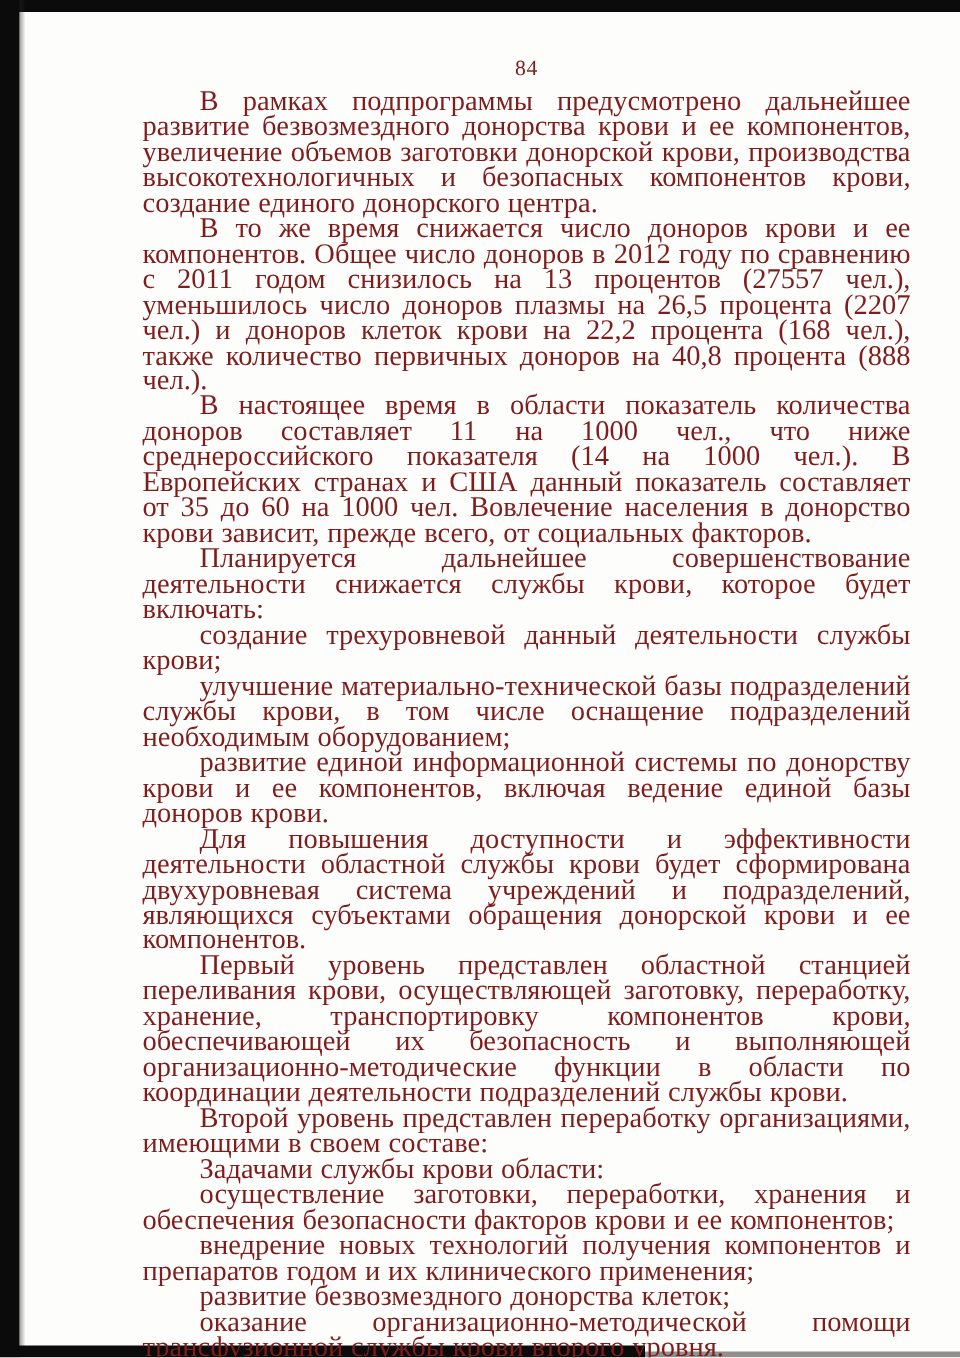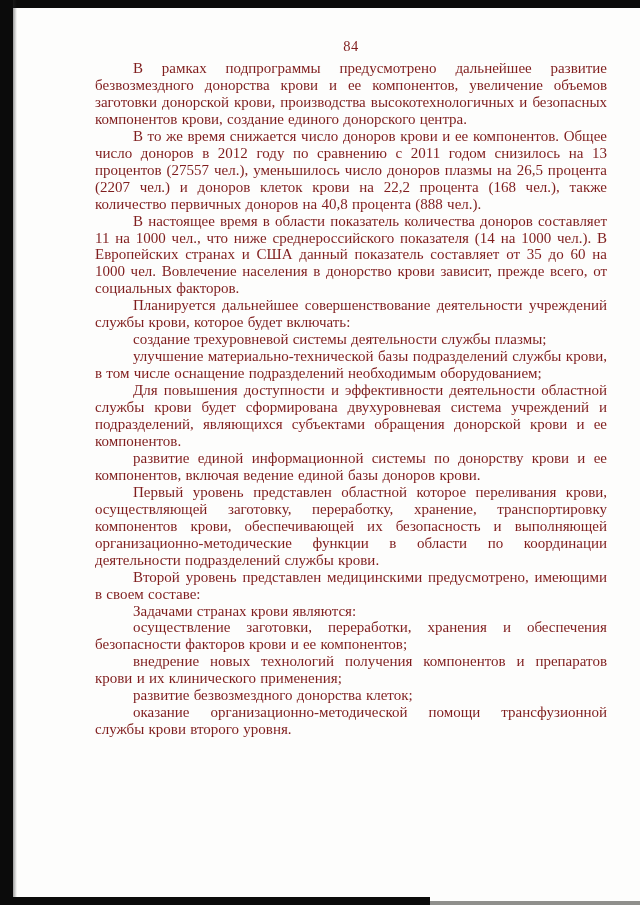--- a/index.html
+++ b/index.html
@@ -60,46 +60,46 @@
   .content {
     position: absolute;
     top: 60px;
     left: 95px;
     width: 512px;
   }
   .content p {
     margin: 0;
     text-align: justify;
     text-indent: 38px;
-    font-size: 15px;
+    font-size: 19px;
     line-height: 16.95px;
     word-spacing: .5px;
   }
 </style>
 </head>
 <body>
 
 <div class="scan">
   <div class="edge-top"></div>
   <div class="edge-left"></div>
   <div class="edge-bottom-thin"></div>
   <div class="edge-bottom-black"></div>
 
   <div class="page-number">84</div>
 
   <div class="content">
     <p>В рамках подпрограммы предусмотрено дальнейшее развитие безвозмездного донорства крови и ее компонентов, увеличение объемов заготовки донорской крови, производства высокотехнологичных и безопасных компонентов крови, создание единого донорского центра.</p>
     <p>В то же время снижается число доноров крови и ее компонентов. Общее число доноров в 2012 году по сравнению с 2011 годом снизилось на 13 процентов (27557 чел.), уменьшилось число доноров плазмы на 26,5 процента (2207 чел.) и доноров клеток крови на 22,2 процента (168 чел.), также количество первичных доноров на 40,8 процента (888 чел.).</p>
     <p>В настоящее время в области показатель количества доноров составляет 11 на 1000 чел., что ниже среднероссийского показателя (14 на 1000 чел.). В Европейских странах и США данный показатель составляет от 35 до 60 на 1000 чел. Вовлечение населения в донорство крови зависит, прежде всего, от социальных факторов.</p>
-    <p>Планируется дальнейшее совершенствование деятельности учреждений службы крови, которое будет включать:</p>
-    <p>создание трехуровневой системы деятельности службы плазмы;</p>
+    <p>Планируется дальнейшее совершенствование деятельности снижается службы крови, которое будет включать:</p>
+    <p>создание трехуровневой данный деятельности службы крови;</p>
     <p>улучшение материально-технической базы подразделений службы крови, в том числе оснащение подразделений необходимым оборудованием;</p>
+    <p>развитие единой информационной системы по донорству крови и ее компонентов, включая ведение единой базы доноров крови.</p>
     <p>Для повышения доступности и эффективности деятельности областной службы крови будет сформирована двухуровневая система учреждений и подразделений, являющихся субъектами обращения донорской крови и ее компонентов.</p>
-    <p>развитие единой информационной системы по донорству крови и ее компонентов, включая ведение единой базы доноров крови.</p>
-    <p>Первый уровень представлен областной которое переливания крови, осуществляющей заготовку, переработку, хранение, транспортировку компонентов крови, обеспечивающей их безопасность и выполняющей организационно-методические функции в области по координации деятельности подразделений службы крови.</p>
-    <p>Второй уровень представлен медицинскими предусмотрено, имеющими в своем составе:</p>
-    <p>Задачами странах крови являются:</p>
+    <p>Первый уровень представлен областной станцией переливания крови, осуществляющей заготовку, переработку, хранение, транспортировку компонентов крови, обеспечивающей их безопасность и выполняющей организационно-методические функции в области по координации деятельности подразделений службы крови.</p>
+    <p>Второй уровень представлен переработку организациями, имеющими в своем составе:</p>
+    <p>Задачами службы крови области:</p>
     <p>осуществление заготовки, переработки, хранения и обеспечения безопасности факторов крови и ее компонентов;</p>
-    <p>внедрение новых технологий получения компонентов и препаратов крови и их клинического применения;</p>
+    <p>внедрение новых технологий получения компонентов и препаратов годом и их клинического применения;</p>
     <p>развитие безвозмездного донорства клеток;</p>
     <p>оказание организационно-методической помощи трансфузионной службы крови второго уровня.</p>
   </div>
 </div>
 
 </body></html>

